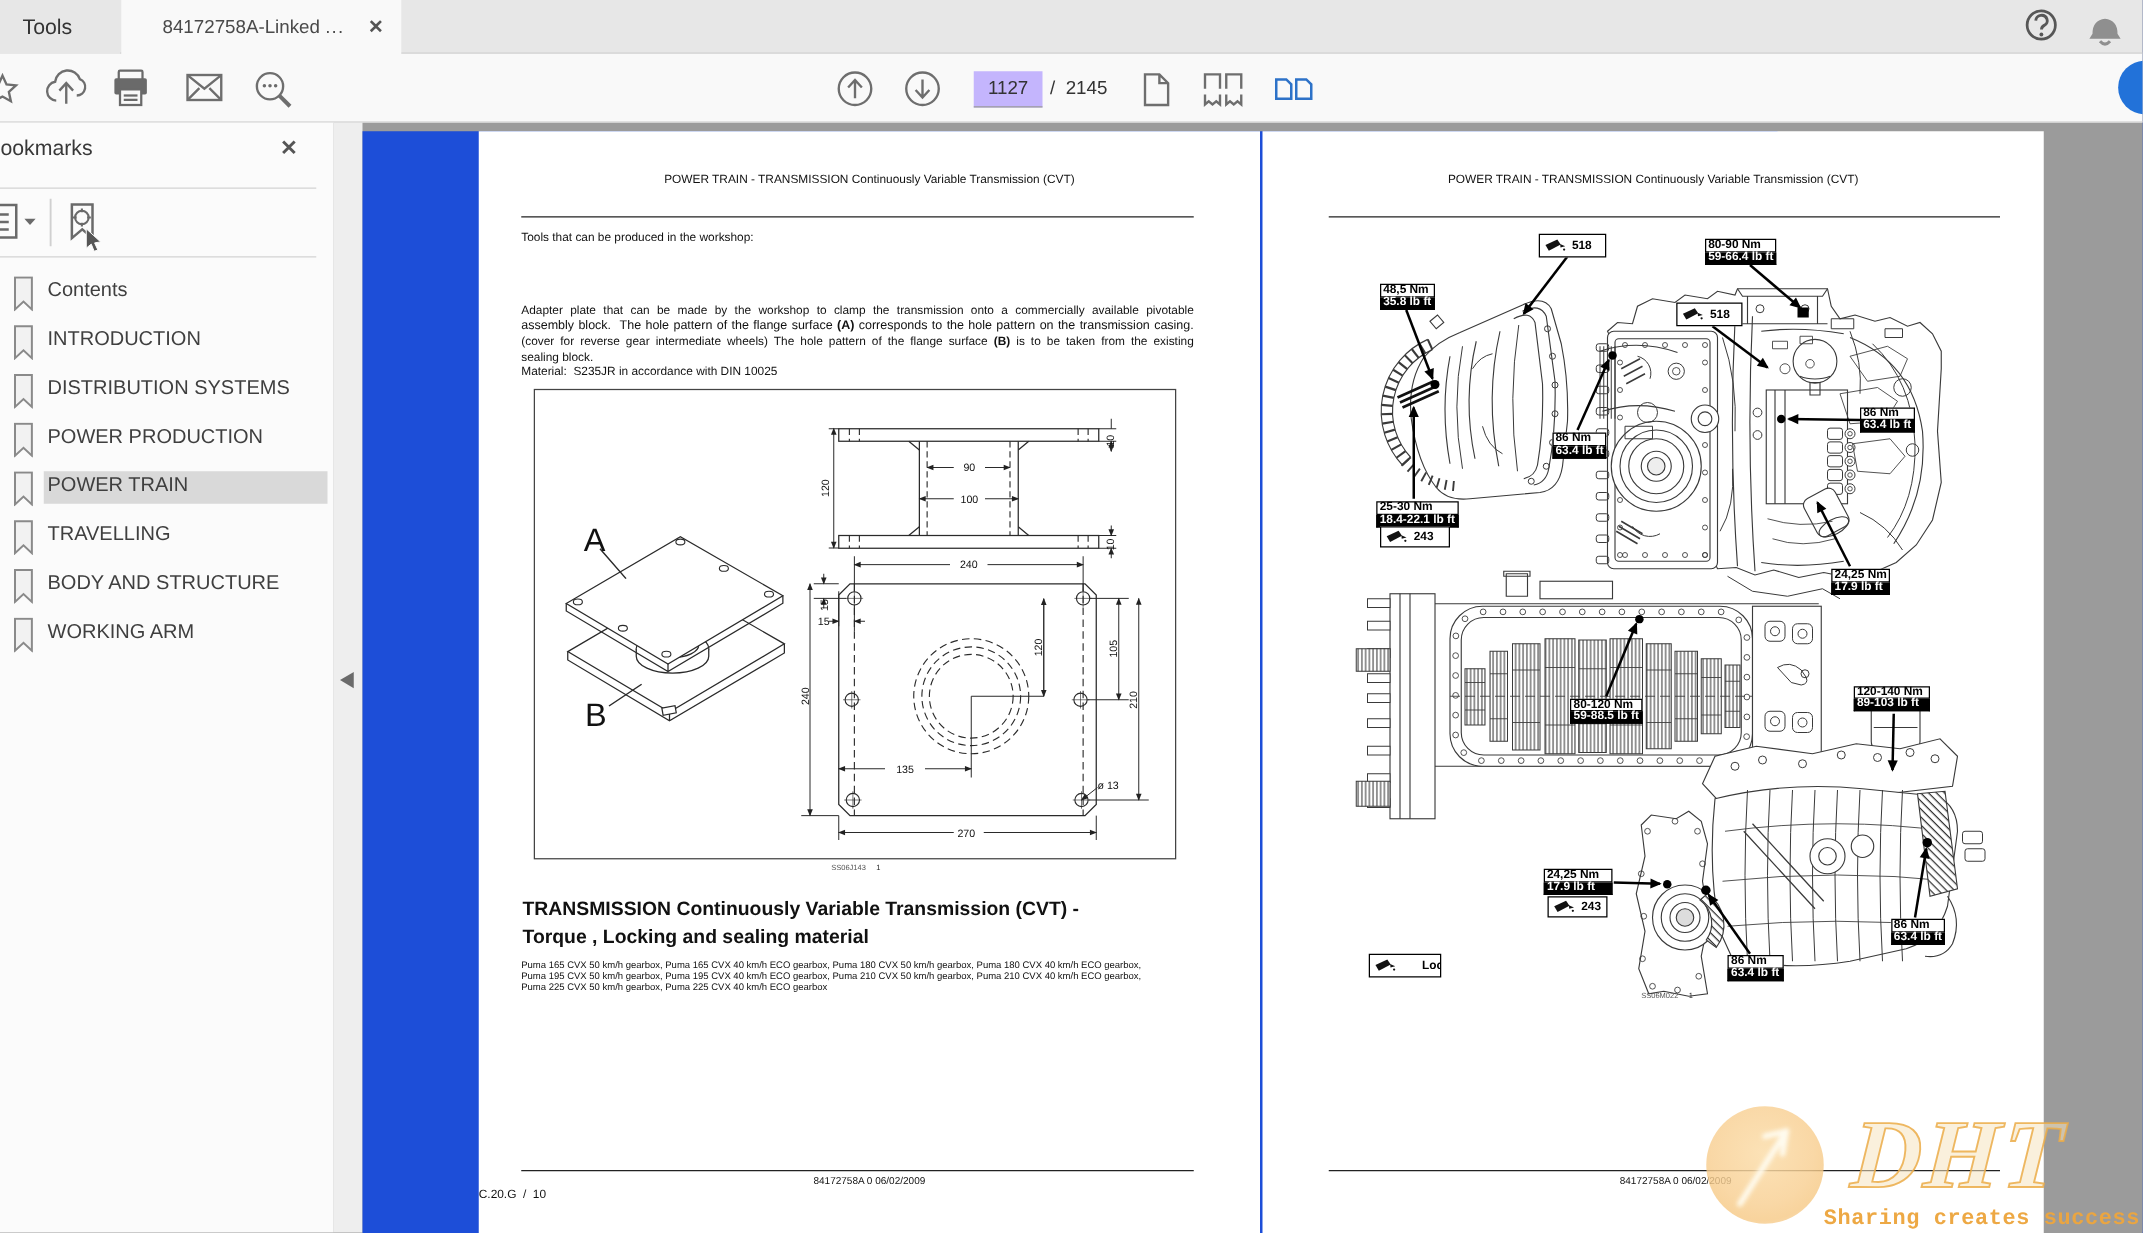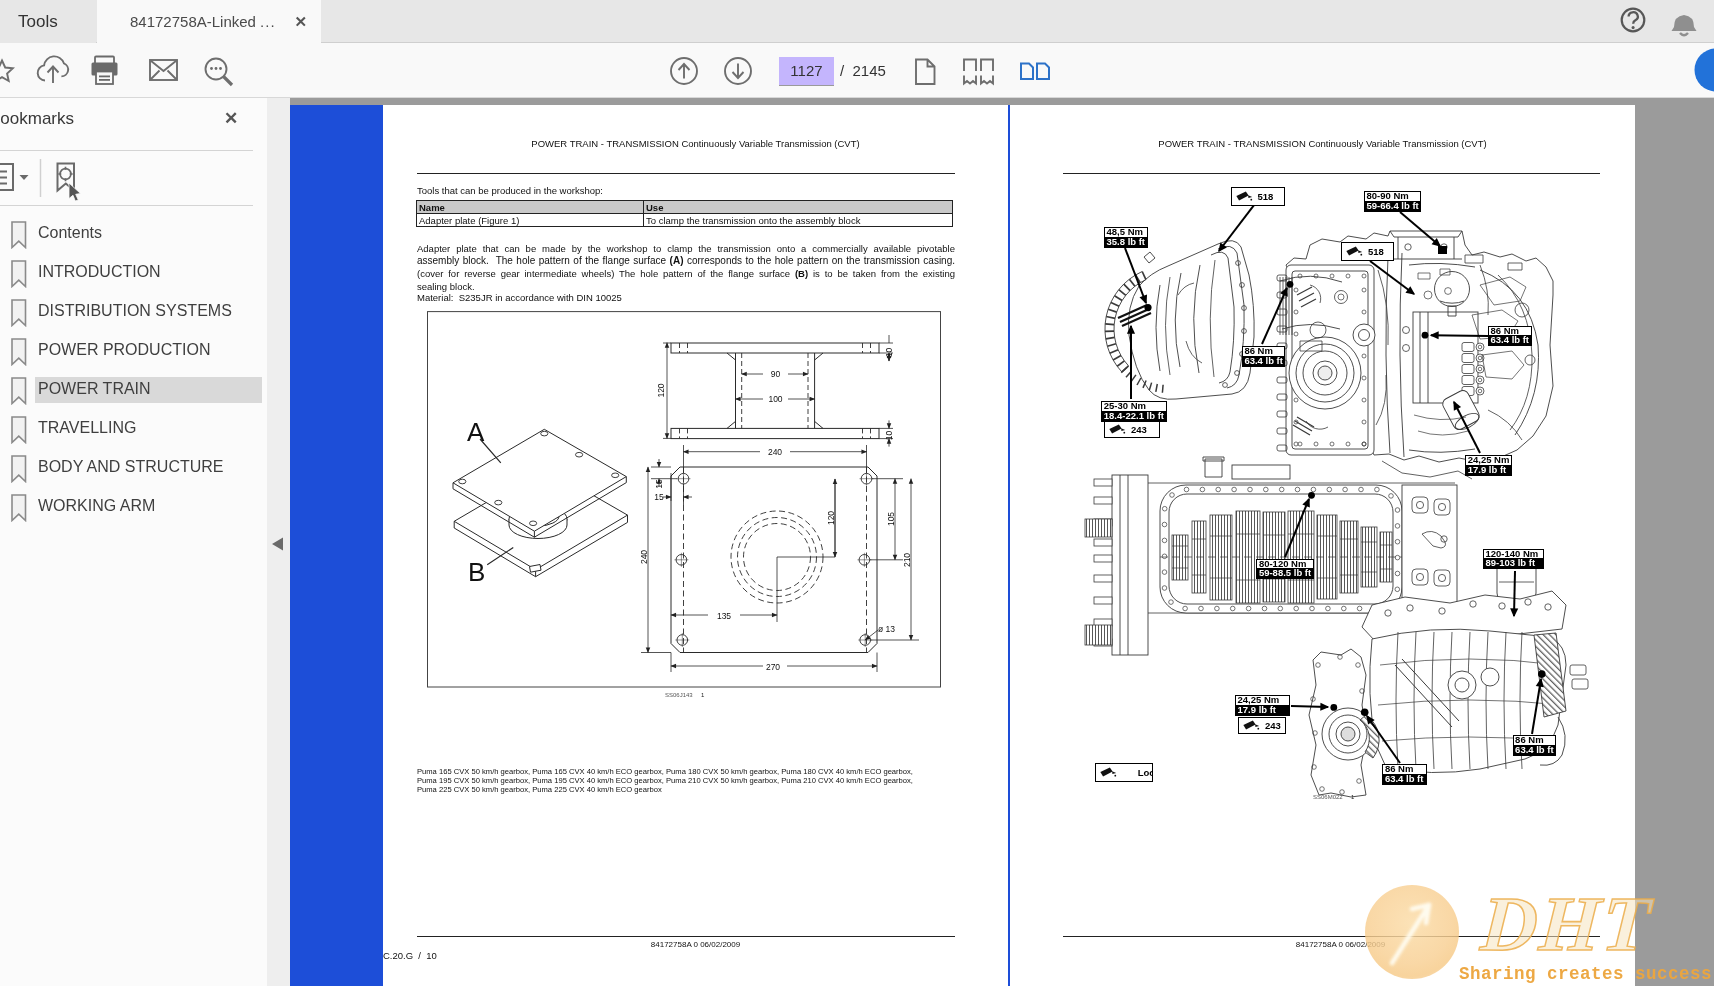--- a/index.html
+++ b/index.html
@@ -155,38 +155,27 @@
 <div id="rail">
     <svg width="23" height="888" viewBox="0 0 23 888" style="position:absolute">
       <polygon points="5,446 16,439.5 16,452.5" fill="#6a6a6a"></polygon>
     </svg>
   </div>
 <div id="docarea">
   <div class="page" id="p1">
 <div class="phead">POWER TRAIN - TRANSMISSION Continuously Variable Transmission (CVT)</div>
 <div class="prule" style="left:34px;top:67.5px;width:538px"></div>
 <div style="position:absolute;left:34px;top:80px;font-size:9.5px;color:#111">Tools that can be produced in the workshop:</div>
-<table style="position:absolute;left:33px;top:95px;width:537px;border-collapse:collapse;font-size:9.5px;color:#111">
-<tbody>
-          <tr style="background:#c9c9c9">
-            <td style="border:1px solid #222;width:227px;padding:0.5px 2px;font-weight:bold">Name</td>
-            <td style="border:1px solid #222;padding:0.5px 2px;font-weight:bold">Use</td>
-          </tr>
-<tr>
-            <td style="border:1px solid #222;padding:0.5px 2px">Adapter plate (Figure 1)</td>
-            <td style="border:1px solid #222;padding:0.5px 2px">To clamp the transmission onto the assembly block</td>
-          </tr>
-</tbody>
-      </table>
 <div style="position:absolute;left:34px;top:137.5px;width:538px;font-size:9.5px;color:#111;white-space:nowrap;text-align:justify;text-align-last:justify">Adapter plate that can be made by the workshop to clamp the transmission onto a commercially available pivotable</div>
 <div style="position:absolute;left:34px;top:150.35px;width:538px;font-size:10px;color:#111;white-space:nowrap;text-align:justify;text-align-last:justify">assembly block.&nbsp; The hole pattern of the flange surface <b>(A)</b> corresponds to the hole pattern on the transmission casing.</div>
 <div style="position:absolute;left:34px;top:163.2px;width:538px;font-size:9.5px;color:#111;white-space:nowrap;text-align:justify;text-align-last:justify">(cover for reverse gear intermediate wheels) The hole pattern of the flange surface <b>(B)</b> is to be taken from the existing</div>
 <div style="position:absolute;left:34px;top:176px;font-size:9.5px;color:#111">sealing block.</div>
 <div style="position:absolute;left:34px;top:187px;font-size:9.5px;color:#111">Material:&nbsp; S235JR in accordance with DIN 10025</div>
 <div style="position:absolute;left:282px;top:587px;font-size:6px;color:#555">SS06J143&nbsp;&nbsp;&nbsp;&nbsp;&nbsp;<span style="color:#222">1</span></div>
+<div style="position:absolute;left:35px;top:612px;font-size:15.5px;font-weight:bold;color:#111;line-height:21.5px">TRANSMISSION Continuously Variable Transmission (CVT) -<br>Torque , Locking and sealing material</div>
 <div style="position:absolute;left:34px;top:661.5px;font-size:7.6px;color:#111;white-space:nowrap">Puma 165 CVX 50 km/h gearbox, Puma 165 CVX 40 km/h ECO gearbox, Puma 180 CVX 50 km/h gearbox, Puma 180 CVX 40 km/h ECO gearbox,</div>
 <div style="position:absolute;left:34px;top:670.6px;font-size:7.6px;color:#111;white-space:nowrap">Puma 195 CVX 50 km/h gearbox, Puma 195 CVX 40 km/h ECO gearbox, Puma 210 CVX 50 km/h gearbox, Puma 210 CVX 40 km/h ECO gearbox,</div>
 <div style="position:absolute;left:34px;top:679.7px;font-size:7.6px;color:#111;white-space:nowrap">Puma 225 CVX 50 km/h gearbox, Puma 225 CVX 40 km/h ECO gearbox</div>
 <div class="prule" style="left:34px;top:831px;width:538px;height:1px"></div>
 <div class="pfoot1" style="top:834.5px">84172758A 0 06/02/2009</div>
 <div class="pfoot2" style="top:845px">C.20.G&nbsp; /&nbsp; 10</div>
 <svg style="position:absolute;left:0;top:0" width="625" height="883" viewBox="0 0 625 883">
 <defs>
           <marker id="ar" viewBox="0 0 10 10" refX="9" refY="5" markerWidth="9" markerHeight="7" orient="auto-start-reverse">
             <path d="M0,1 L10,5 L0,9 z" fill="#222"></path>

